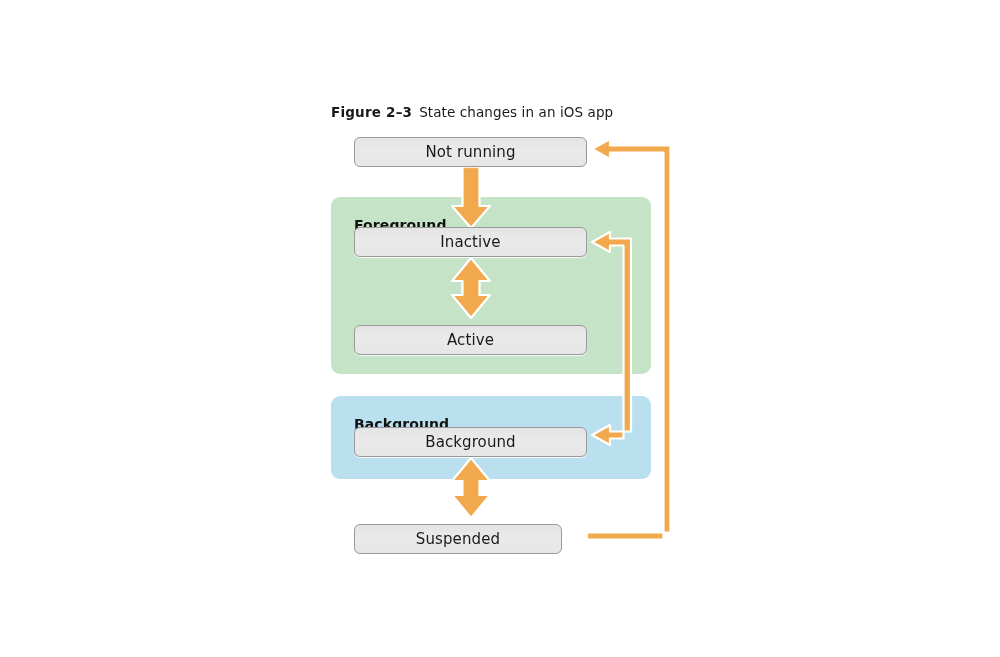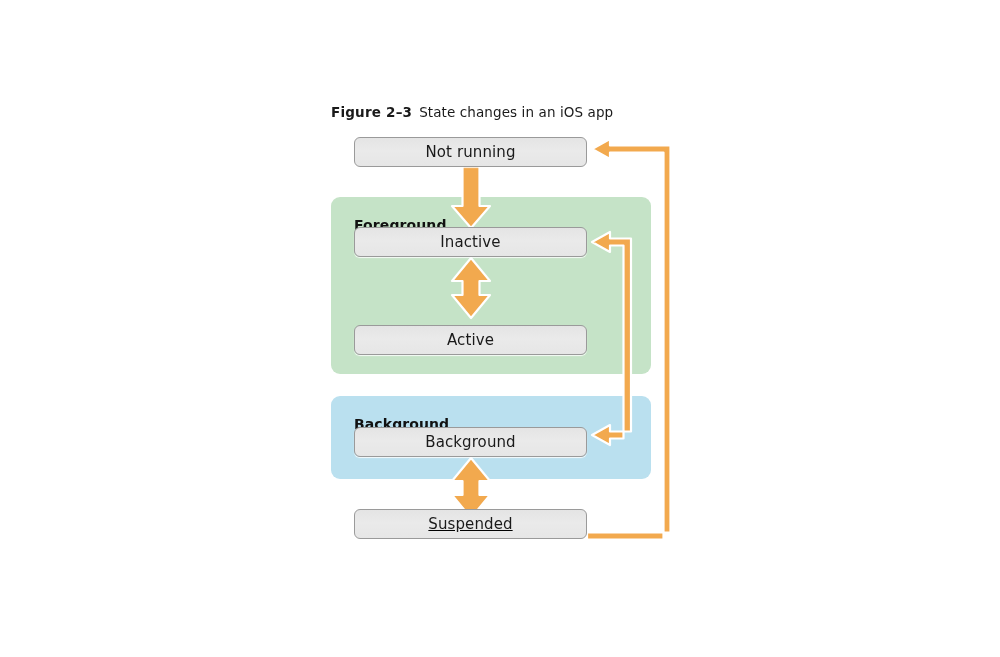--- a/index.html
+++ b/index.html
@@ -87,21 +87,21 @@
   .state-box .state-label {
     font-size: 15px;
     color: #1a1a1a;
     letter-spacing: 0.1px;
   }
 
   .box-notrunning { left: 354px; top: 137px;  width: 233px; }
   .box-inactive   { left: 354px; top: 227px;  width: 233px; }
   .box-active     { left: 354px; top: 325px;  width: 233px; align-items: center; }
   .box-background { left: 354px; top: 427px;  width: 233px; }
-  .box-suspended  { left: 354px; top: 509px;  width: 233px; text-decoration: underline; }
+  .box-suspended  { left: 354px; top: 524px;  width: 208px; }
 
   
   .arrow-layer {
     position: absolute;
     left: 0; top: 0;
     width: 1000px;
     height: 657px;
     pointer-events: none;
   }
 </style>

